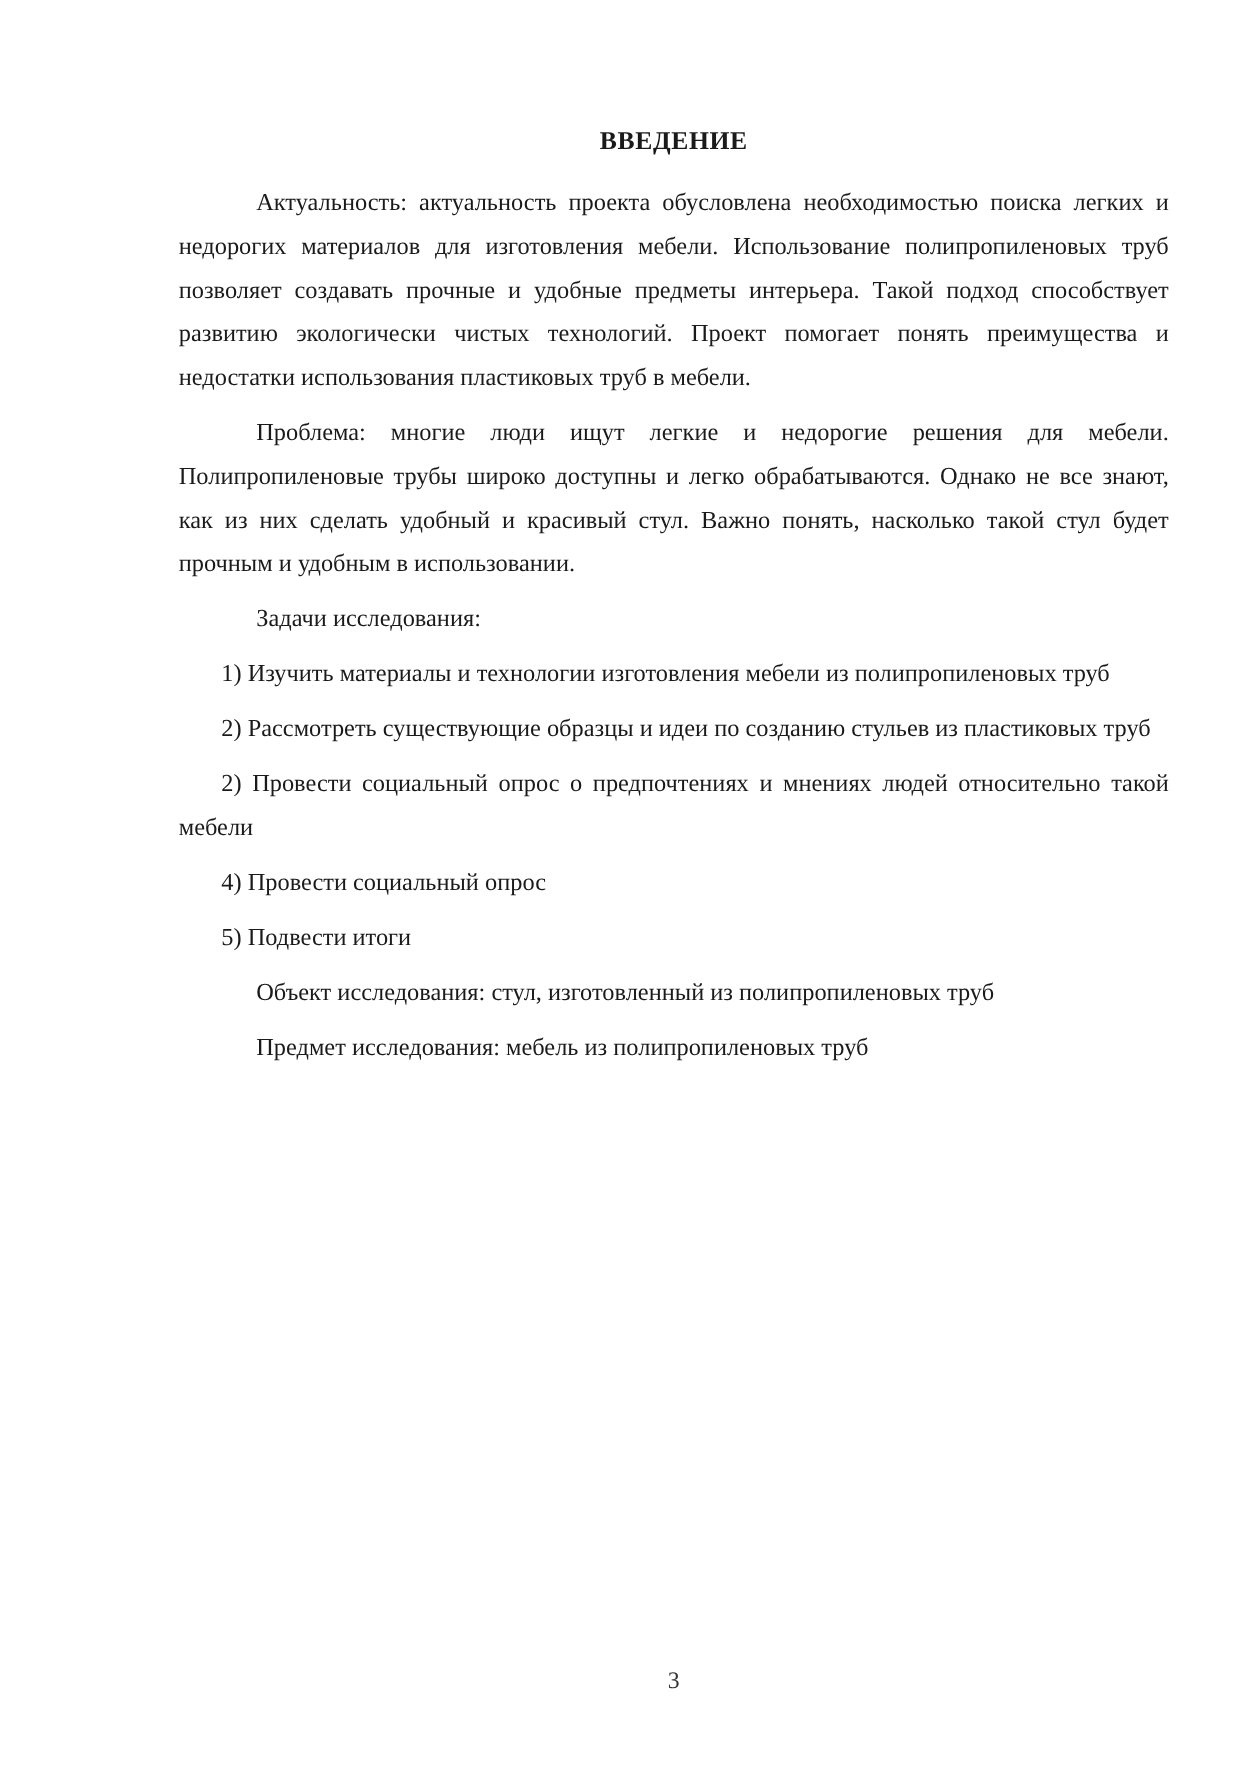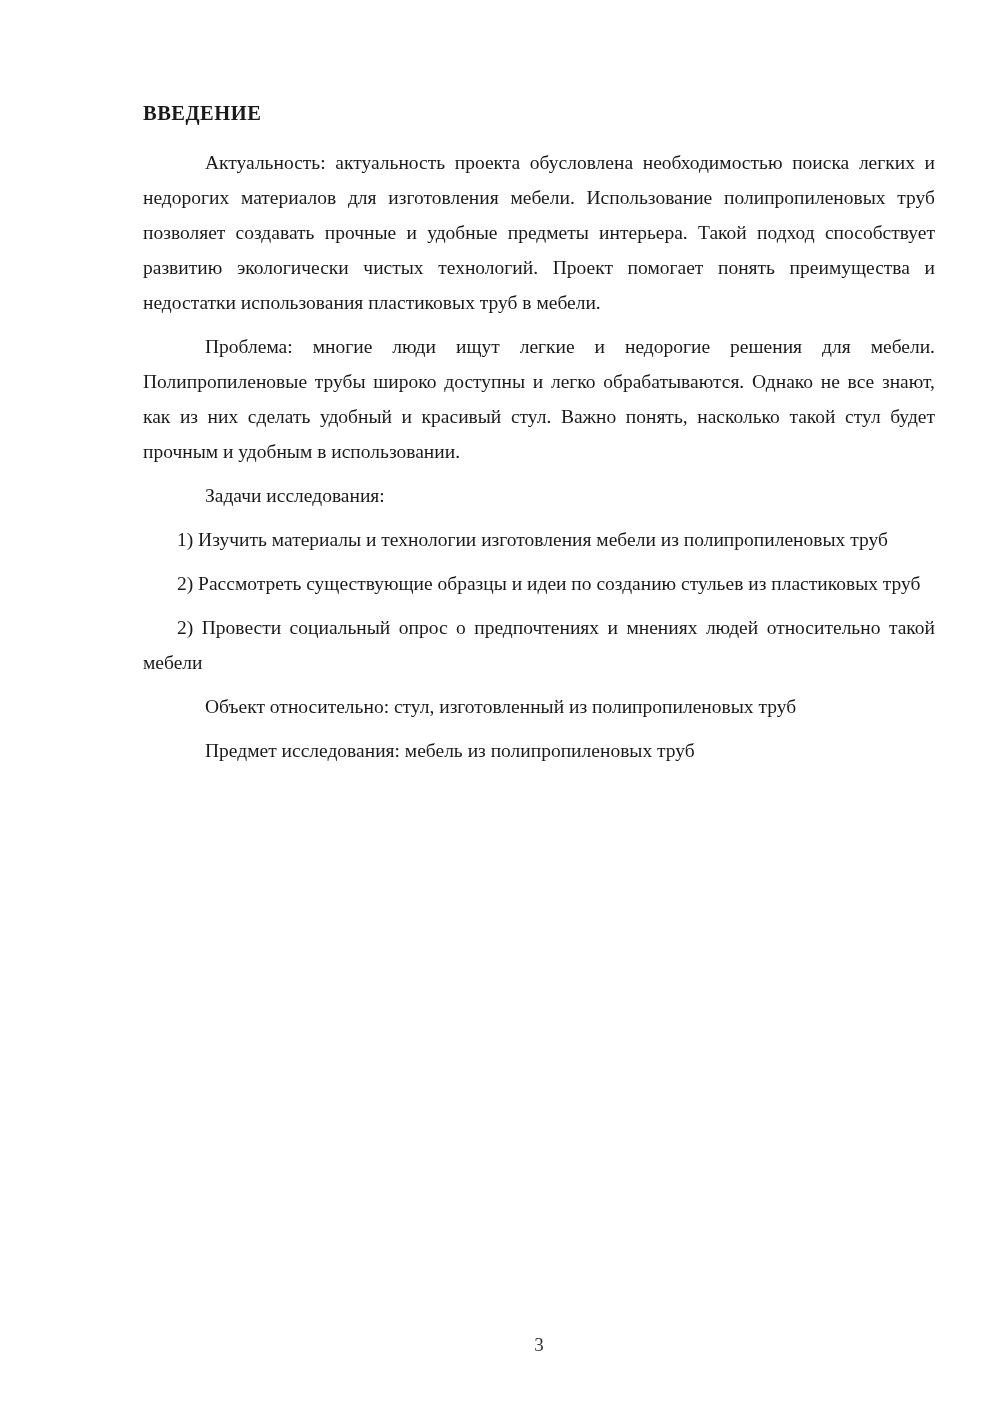--- a/index.html
+++ b/index.html
@@ -13,20 +13,21 @@
     height: 1414px;
     background: #ffffff;
     color: #1a1a1a;
     font-family: "Liberation Serif", "DejaVu Serif", serif;
     font-size: 19.5px;
     line-height: 35px;
     box-sizing: border-box;
     padding: 96px 65px 0 143px;
   }
   .doc-title {
+    text-align: center;
     font-weight: bold;
     font-size: 20.5px;
     letter-spacing: 0.5px;
     margin: 0 0 14px 0;
   }
   .para {
     text-align: justify;
     text-indent: 62px;
     margin: 0 0 9px 0;
   }
@@ -58,22 +59,24 @@
 
 
   <p class="para">Задачи исследования:</p>
 
   <p class="list-item">1) Изучить материалы и технологии изготовления мебели из полипропиленовых труб</p>
 
   <p class="list-item">2) Рассмотреть существующие образцы и идеи по созданию стульев из пластиковых труб</p>
 
   <p class="list-item">2) Провести социальный опрос о предпочтениях и мнениях людей относительно такой мебели</p>
 
+  <p class="list-item">4) Провести социальный опрос</p>
 
+  <p class="list-item">5) Подвести итоги</p>
 
-  <p class="para">Объект относительно: стул, изготовленный из полипропиленовых труб</p>
+  <p class="para">Объект исследования: стул, изготовленный из полипропиленовых труб</p>
 
   <p class="para">Предмет исследования: мебель из полипропиленовых труб</p>
 
 
   <div class="page-number">3</div>
 
 </div>
 
 </body></html>

